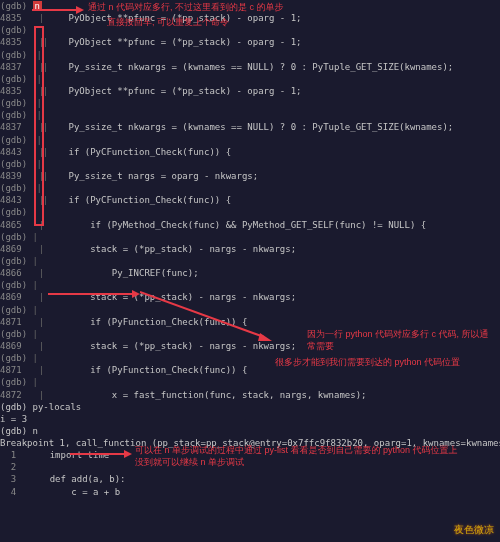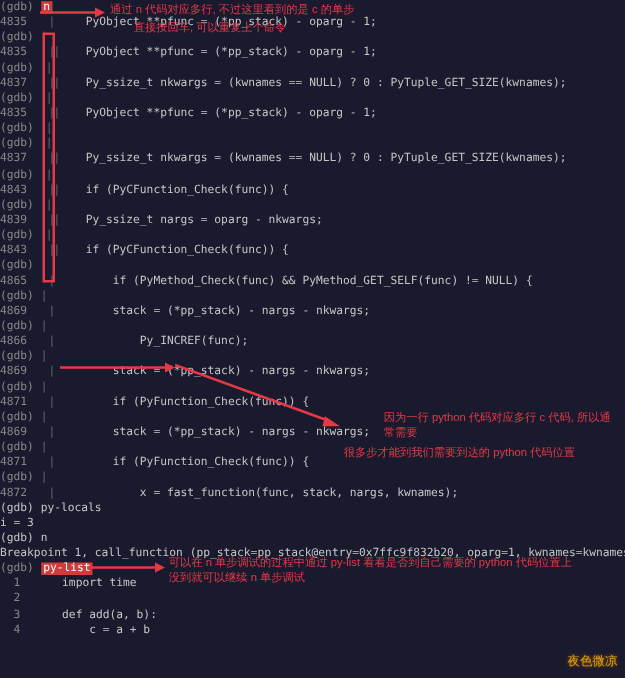--- a/index.html
+++ b/index.html
@@ -65,21 +65,20 @@
     <div class="line"><span class="lineno">4869</span>  <span class="gutter">|</span><span class="gutter2"></span><span class="code">        stack = (*pp_stack) - nargs - nkwargs;</span></div>
     <div class="line"><span class="prompt">(gdb)</span> <span class="gutter">|</span><span class="gutter2"></span></div>
     <div class="line"><span class="lineno">4871</span>  <span class="gutter">|</span><span class="gutter2"></span><span class="code">        if (PyFunction_Check(func)) {</span></div>
     <div class="line"><span class="prompt">(gdb)</span> <span class="gutter">|</span><span class="gutter2"></span></div>
     <div class="line"><span class="lineno">4872</span>  <span class="gutter">|</span><span class="gutter2"></span><span class="code">            x = fast_function(func, stack, nargs, kwnames);</span></div>
     <div class="line">(gdb) py-locals</div>
     <div class="line">i = 3</div>
     <div class="line">(gdb) n</div>
     <div class="line"></div>
     <div class="line">Breakpoint 1, call_function (pp_stack=pp_stack@entry=0x7ffc9f832b20, oparg=1, kwnames=kwnames@entry=0x0)</div>
-    <div class="line"><span class="prompt">(gdb)</span> <span class="hlcmd">py-list</span></div>
     <div class="line"><span class="lineno">  1</span><span class="code">    import time</span></div>
     <div class="line"><span class="lineno">  2</span><span class="code"></span></div>
     <div class="line"><span class="lineno">  3</span><span class="code">    def add(a, b):</span></div>
     <div class="line"><span class="lineno">  4</span><span class="code">        c = a + b</span></div>
   </div>
 
 <svg class="arrow" style="left:32px;top:4px;" width="52" height="12">
   <line x1="0" y1="6" x2="44" y2="6" stroke="#e63946" stroke-width="2"></line>
   <polygon points="44,2 52,6 44,10" fill="#e63946"></polygon>
 </svg>

